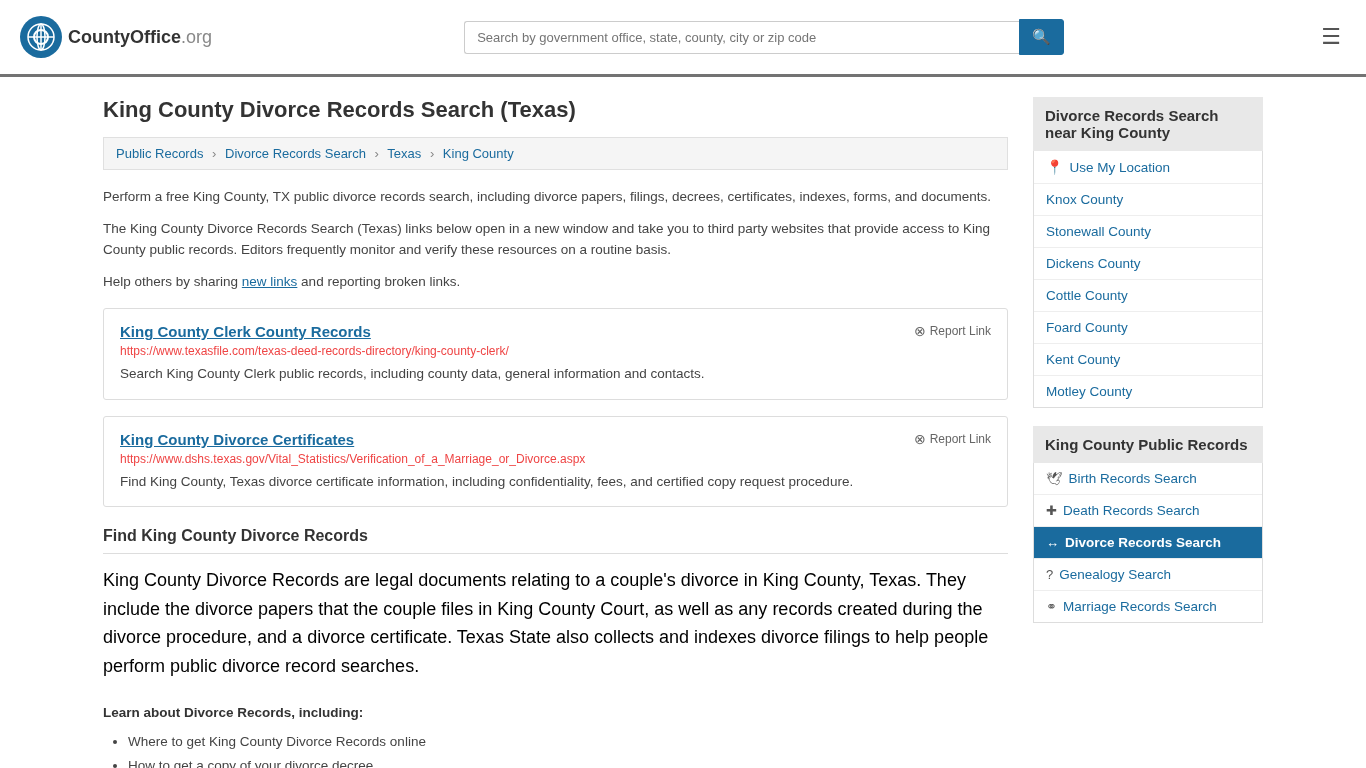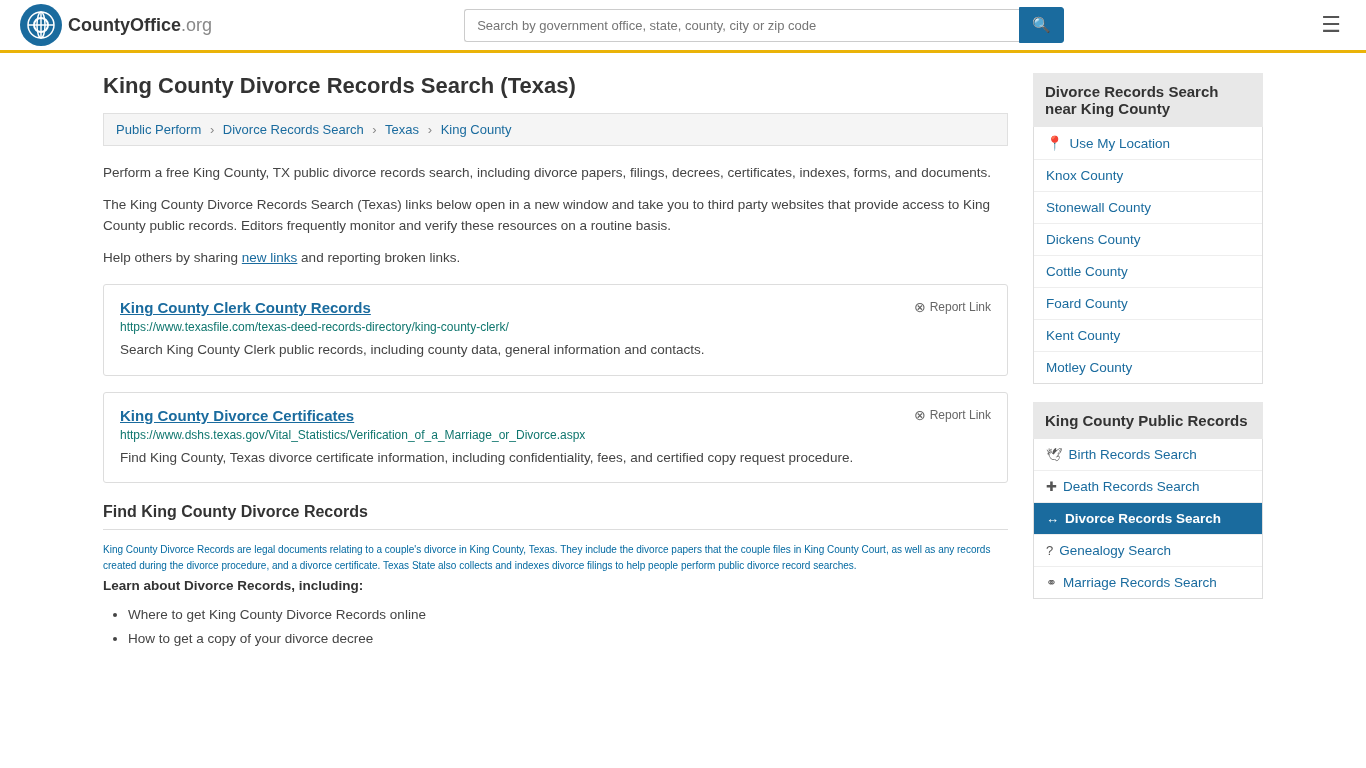--- a/index.html
+++ b/index.html
@@ -1,22 +1,22 @@
 <!DOCTYPE html>
 <html><head>
   <meta charset="utf-8">
   <style>
     * { box-sizing: border-box; margin: 0; padding: 0; }
     body { font-family: Arial, sans-serif; font-size: 14px; color: #333; background: #fff; }
 
     
     .header {
       background: #fff;
-      border-bottom: 3px solid #eab308;
-      padding: 4px 20px;
+      border-bottom: 3px solid #737373;
+      padding: 16px 20px;
       display: flex;
       align-items: center;
       justify-content: space-between;
     }
     .logo-area {
       display: flex;
       align-items: center;
       gap: 6px;
     }
     .logo-circle {
@@ -108,21 +108,21 @@
     }
     .resource-title {
       font-size: 15px;
       font-weight: bold;
       color: #1a6b9e;
       text-decoration: underline;
       cursor: pointer;
       margin-bottom: 4px;
     }
     .resource-url {
-      color: #0f766e;
+      color: #ef4444;
       font-size: 12px;
       margin-bottom: 6px;
       word-break: break-all;
     }
     .resource-desc { font-size: 13.5px; color: #444; line-height: 1.5; }
     .report-link-btn {
       float: right;
       color: #666;
       font-size: 12px;
       cursor: pointer;
@@ -135,21 +135,21 @@
     
     .section-heading {
       font-size: 16px;
       font-weight: bold;
       color: #333;
       border-bottom: 1px solid #ddd;
       padding-bottom: 8px;
       margin: 20px 0 12px 0;
     }
 
-    .body-text { font-size: 10px; color: #0369a1; line-height: 1.6; margin-bottom: 4px; }
+    .body-text { font-size: 18px; color: #000000; line-height: 1.6; margin-bottom: 24px; }
     .body-text-bold { font-size: 13.5px; color: #333; font-weight: bold; margin-bottom: 10px; }
     .bullet-list { margin-left: 25px; }
     .bullet-list li { font-size: 13.5px; color: #444; line-height: 1.8; }
 
     
     .sidebar-section-title {
       background: #e8e8e8;
       padding: 10px 12px;
       font-size: 15px;
       font-weight: bold;
@@ -227,21 +227,21 @@
   <div class="menu-icon">☰</div>
 </header>
 
 <div class="main-container">
 
   <div class="content-area">
 
     <h1 class="page-title">King County Divorce Records Search (Texas)</h1>
 
     <div class="breadcrumb">
-      <a href="#">Public Perform</a>
+      <a href="#">Public Records</a>
       <span class="breadcrumb-sep">›</span>
       <a href="#">Divorce Records Search</a>
       <span class="breadcrumb-sep">›</span>
       <a href="#">Texas</a>
       <span class="breadcrumb-sep">›</span>
       <a href="#">King County</a>
     </div>
 
     <p class="description">Perform a free King County, TX public divorce records search, including divorce papers, filings, decrees, certificates, indexes, forms, and documents.</p>
     <p class="description">The King County Divorce Records Search (Texas) links below open in a new window and take you to third party websites that provide access to King County public records. Editors frequently monitor and verify these resources on a routine basis.</p>

